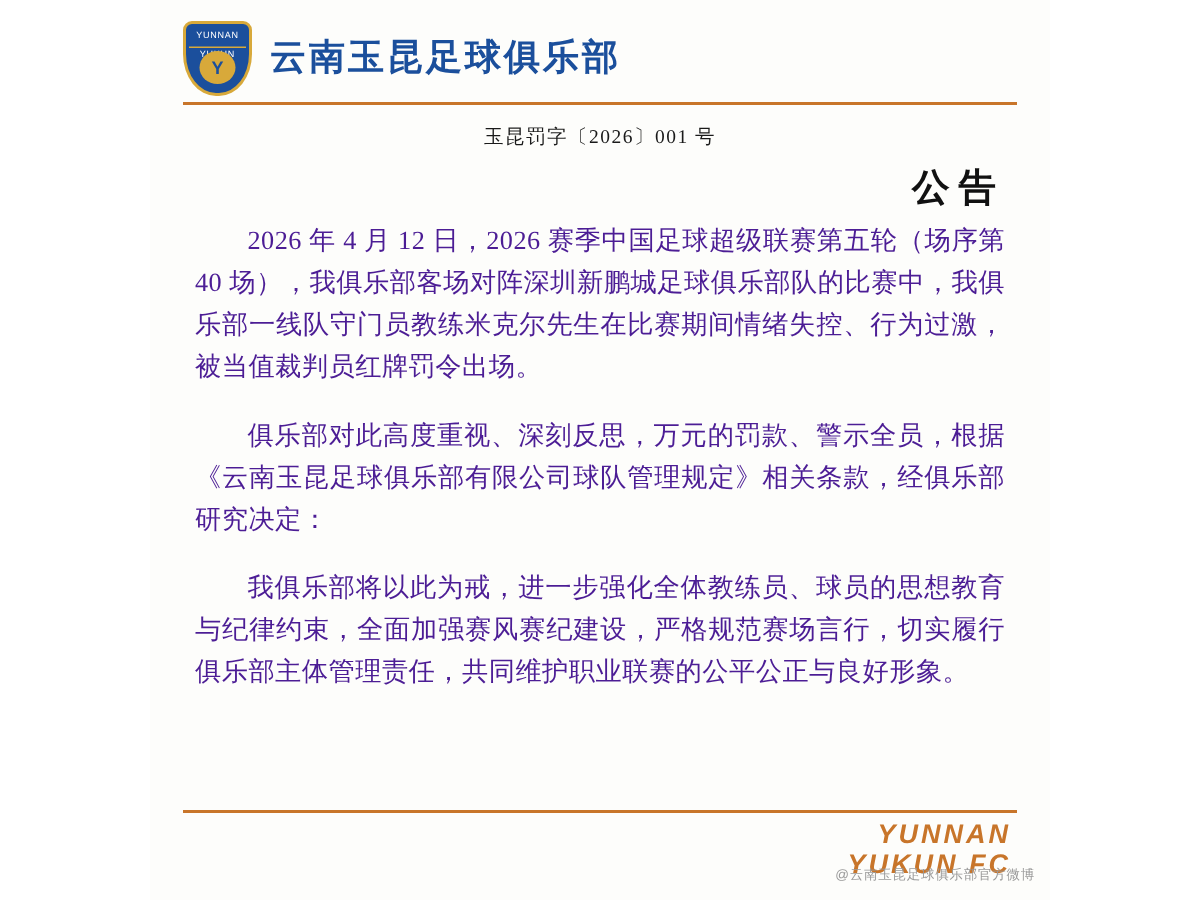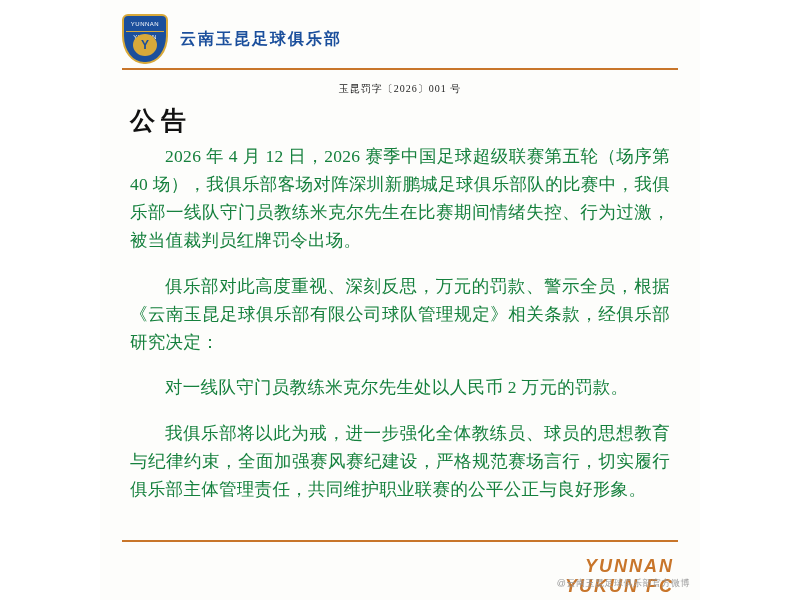--- a/index.html
+++ b/index.html
@@ -83,21 +83,21 @@
     text-align: center;
     font-family: "Liberation Sans", sans-serif;
   }
   .club-names {
     display: flex;
     flex-direction: column;
     justify-content: center;
   }
   .club-cn {
     color: #1b4f9c;
-    font-size: 16px;
+    font-size: 24px;
     font-weight: bold;
     letter-spacing: 2px;
     line-height: 24px;
   }
   .club-en {
     color: #1b4f9c;
     font-size: 8px;
     letter-spacing: 1.6px;
     line-height: 12px;
     font-family: "Liberation Sans", sans-serif;
@@ -111,37 +111,37 @@
     background: #c8752a;
   }
 
   
   .body-wrap {
     padding: 0 30px;
   }
   .doc-number {
     margin-top: 12px;
     text-align: center;
-    font-size: 10px;
+    font-size: 13px;
     color: #1a1a1a;
     letter-spacing: 1px;
   }
   .doc-title {
     margin-top: 8px;
-    text-align: left;
+    text-align: right;
     font-size: 25px;
     font-weight: bold;
     color: #111111;
     letter-spacing: 6px;
   }
   .para {
     margin-top: 5px;
     font-size: 17.5px;
     line-height: 28px;
-    color: #15803d;
+    color: #4c1d95;
     text-align: justify;
     text-indent: 2em;
     letter-spacing: 0.3px;
   }
 
   
   .footer {
     position: absolute;
     left: 0;
     bottom: 0;
@@ -152,21 +152,21 @@
     position: absolute;
     left: 22px;
     right: 22px;
     top: 0;
     height: 2px;
     background: #c8752a;
   }
   .footer-brand {
     position: absolute;
     right: 26px;
-    top: 16px;
+    top: 6px;
     text-align: right;
     color: #c8752a;
     font-family: "Liberation Sans", sans-serif;
     font-weight: bold;
     font-style: italic;
     line-height: 20px;
   }
   .footer-brand .l1 { font-size: 18px; letter-spacing: 2px; }
   .footer-brand .l2 { font-size: 18px; letter-spacing: 2px; }
   .watermark {
@@ -196,21 +196,20 @@
       </div>
       <div class="header-rule"></div>
     </div>
 
     <div class="body-wrap">
       <div class="doc-number">玉昆罚字〔2026〕001 号</div>
       <div class="doc-title">公告</div>
 
       <p class="para">2026 年 4 月 12 日，2026 赛季中国足球超级联赛第五轮（场序第 40 场），我俱乐部客场对阵深圳新鹏城足球俱乐部队的比赛中，我俱乐部一线队守门员教练米克尔先生在比赛期间情绪失控、行为过激，被当值裁判员红牌罚令出场。</p>
       <p class="para">俱乐部对此高度重视、深刻反思，万元的罚款、警示全员，根据《云南玉昆足球俱乐部有限公司球队管理规定》相关条款，经俱乐部研究决定：</p>
-      <p class="para">对一线队守门员教练米克尔先生处以人民币 2 万元的罚款。</p>
       <p class="para">我俱乐部将以此为戒，进一步强化全体教练员、球员的思想教育与纪律约束，全面加强赛风赛纪建设，严格规范赛场言行，切实履行俱乐部主体管理责任，共同维护职业联赛的公平公正与良好形象。</p>
 
     </div>
 
     <div class="footer">
       <div class="footer-rule"></div>
       <div class="footer-brand">
         <div class="l1">YUNNAN</div>
         <div class="l2">YUKUN FC</div>
       </div>

